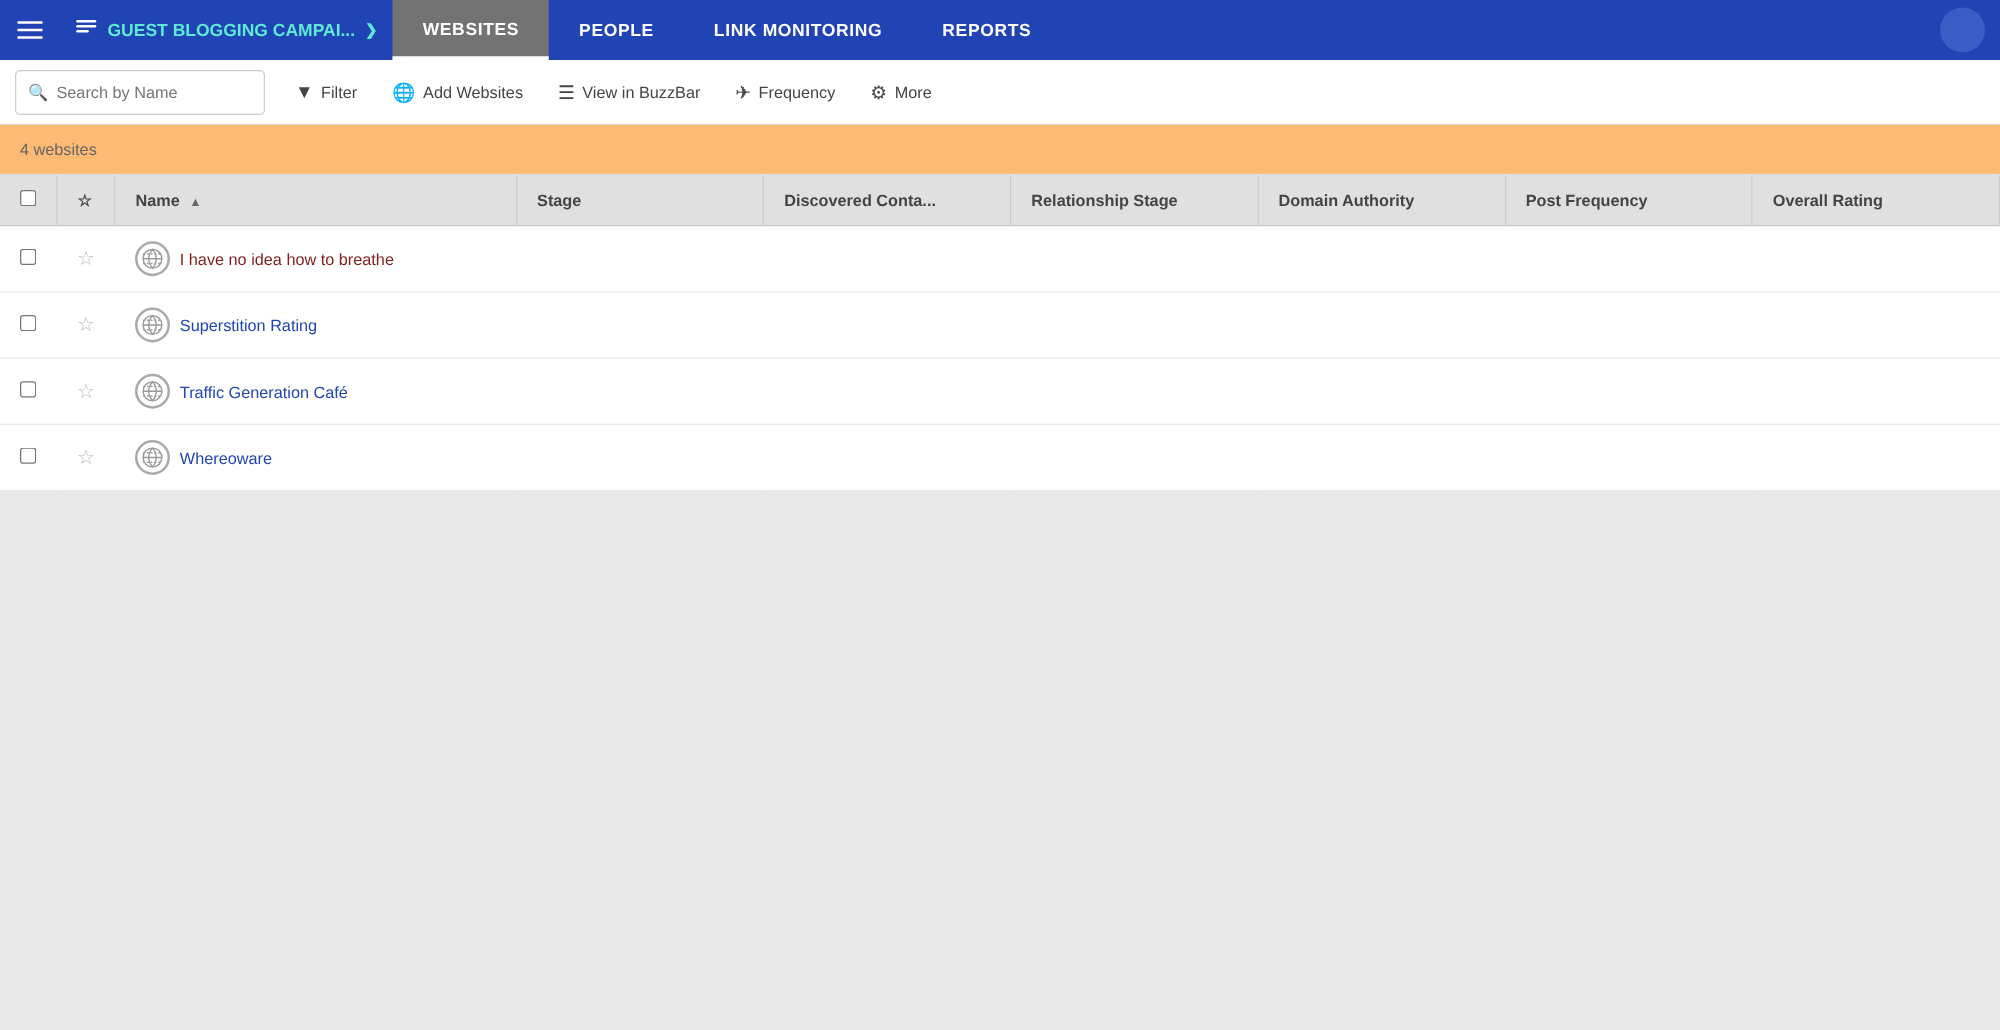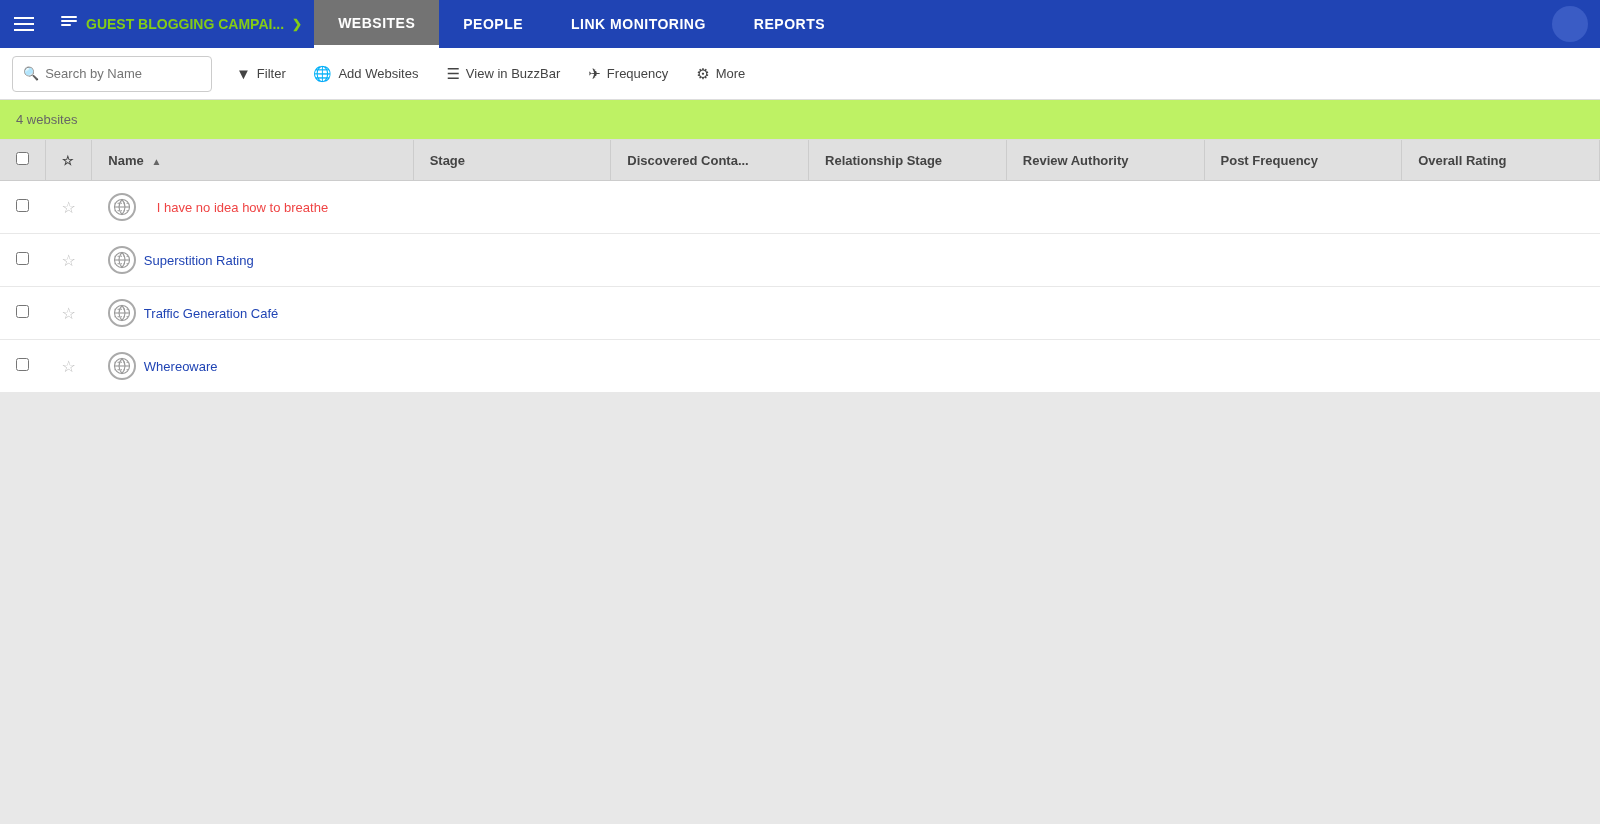--- a/index.html
+++ b/index.html
@@ -27,21 +27,21 @@
       width: 20px;
       height: 2px;
       background: white;
       margin: 4px 0;
     }
     .campaign-title {
       display: flex;
       align-items: center;
       padding: 0 12px;
       height: 32px;
-      color: #84cc16;
+      color: #5eead4;
       font-size: 14px;
       font-weight: bold;
       white-space: nowrap;
       cursor: pointer;
     }
     .campaign-title .icon {
       margin-right: 8px;
     }
     .campaign-title .arrow {
       margin-left: 8px;
@@ -139,21 +139,21 @@
     }
 
     
     .content {
       padding: 0;
     }
     .websites-count {
       padding: 12px 16px;
       font-size: 13px;
       color: #666;
-      background: #bef264;
+      background: #fdba74;
       border-bottom: 1px solid #ddd;
     }
 
     
     .data-table {
       width: 100%;
       border-collapse: collapse;
       background: white;
     }
     .data-table thead tr {
@@ -312,21 +312,21 @@
         <th class="col-domain">
           <span>Stage</span>
         </th>
         <th class="col-contacts">
           <span>Discovered Conta...</span>
         </th>
         <th class="col-relationship">
           <span>Relationship Stage</span>
         </th>
         <th class="col-authority">
-          <span>Review Authority</span>
+          <span>Domain Authority</span>
         </th>
         <th class="col-frequency">
           <span>Post Frequency</span>
         </th>
         <th class="col-rating">
           <span>Overall Rating</span>
         </th>
       </tr>
     </thead>
     <tbody id="table-body">
@@ -340,21 +340,21 @@
       <td class="col-name">
         <div class="name-cell">
           <div class="website-icon">
             <svg viewBox="0 0 24 24" fill="none" stroke="#999" stroke-width="1.5">
               <circle cx="12" cy="12" r="10"></circle>
               <line x1="2" y1="12" x2="22" y2="12"></line>
               <path d="M12 2a15.3 15.3 0 0 1 4 10 15.3 15.3 0 0 1-4 10 15.3 15.3 0 0 1-4-10 15.3 15.3 0 0 1 4-10z"></path>
               <path d="M2 7h20M2 17h20" stroke-dasharray="2 2"></path>
             </svg>
           </div>
-          <span style="cursor:pointer;color:#ef4444;margin-left:13px;">I have no idea how to breathe</span>
+          <span style="cursor:pointer;color:#7f1d1d;">I have no idea how to breathe</span>
         </div>
       </td>
       <td class="col-domain"></td>
       <td class="col-contacts"></td>
       <td class="col-relationship"></td>
       <td class="col-authority"></td>
       <td class="col-frequency"></td>
       <td class="col-rating"></td>
     </tr>
         <tr>

